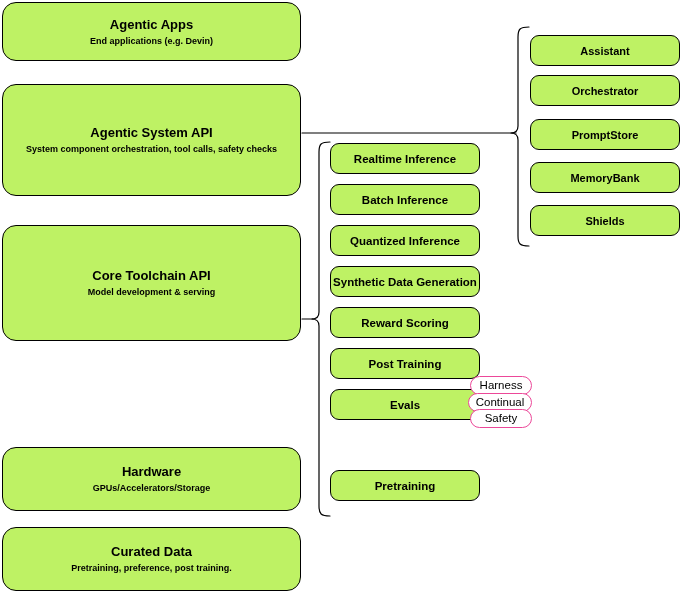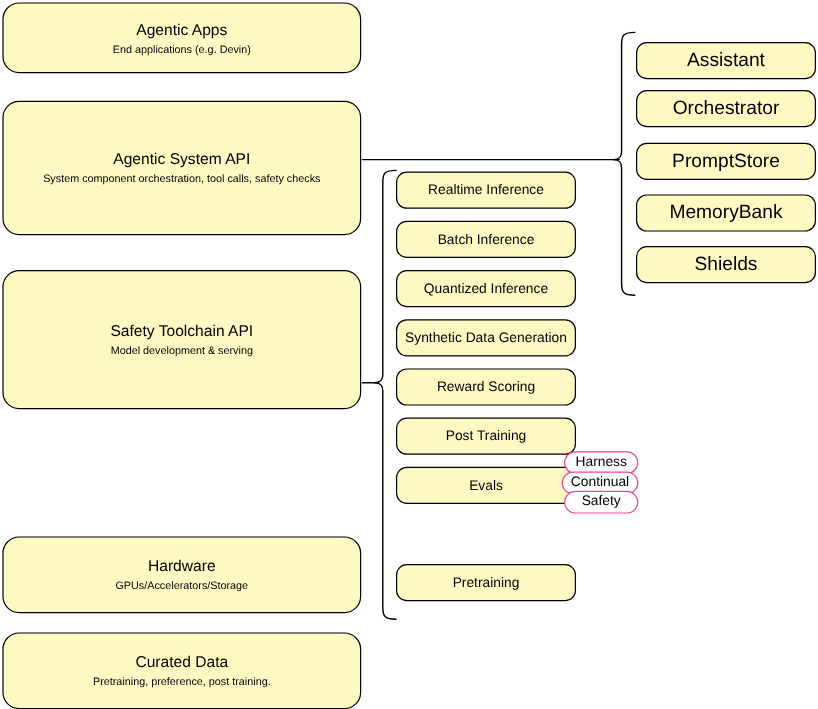--- a/index.html
+++ b/index.html
@@ -19,26 +19,27 @@
     background: #ffffff;
     overflow: hidden;
   }
 
   
   .rbox {
     position: absolute;
     box-sizing: border-box;
     border: 1px solid #000000;
     border-radius: 12px;
-    background: #fef9c3;
+    background: #bef264;
     display: flex;
     flex-direction: column;
     align-items: center;
     justify-content: center;
     text-align: center;
+    font-weight: bold;
   }
   .rbox .title {
     font-size: 13px;
     line-height: 17px;
     color: #000000;
     white-space: nowrap;
   }
   .rbox .subtitle {
     font-size: 9px;
     line-height: 13px;
@@ -67,21 +68,21 @@
   }
 
   
   .comp {
     left: 530px;
     width: 150px;
     height: 31px;
     border-radius: 9px;
   }
   .comp .title {
-    font-size: 16px;
+    font-size: 11px;
     line-height: 14px;
   }
 
   
   .pill {
     position: absolute;
     box-sizing: border-box;
     border: 1px solid #ec4899;
     background: #ffffff;
     border-radius: 999px;
@@ -144,21 +145,21 @@
     <div class="title">Agentic Apps</div>
     <div class="subtitle">End applications (e.g. Devin)</div>
   </div>
 
   <div class="rbox layer" style="top:84px; height:112px;">
     <div class="title">Agentic System API</div>
     <div class="subtitle">System component orchestration, tool calls, safety checks</div>
   </div>
 
   <div class="rbox layer" style="top:225px; height:116px;">
-    <div class="title">Safety Toolchain API</div>
+    <div class="title">Core Toolchain API</div>
     <div class="subtitle">Model development &amp; serving</div>
   </div>
 
 
   <div class="rbox layer" style="top:447px; height:64px;">
     <div class="title">Hardware</div>
     <div class="subtitle">GPUs/Accelerators/Storage</div>
   </div>
 
   <div class="rbox layer" style="top:527px; height:64px;">

